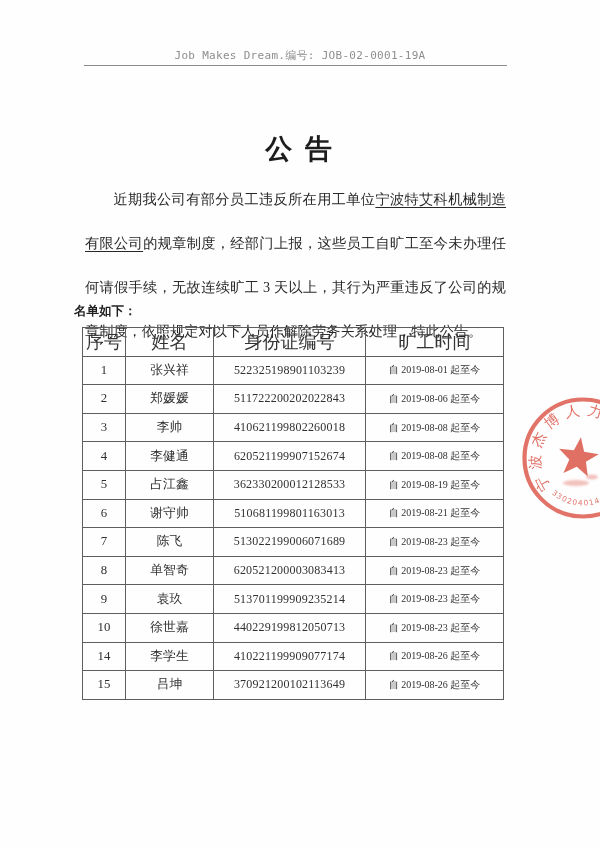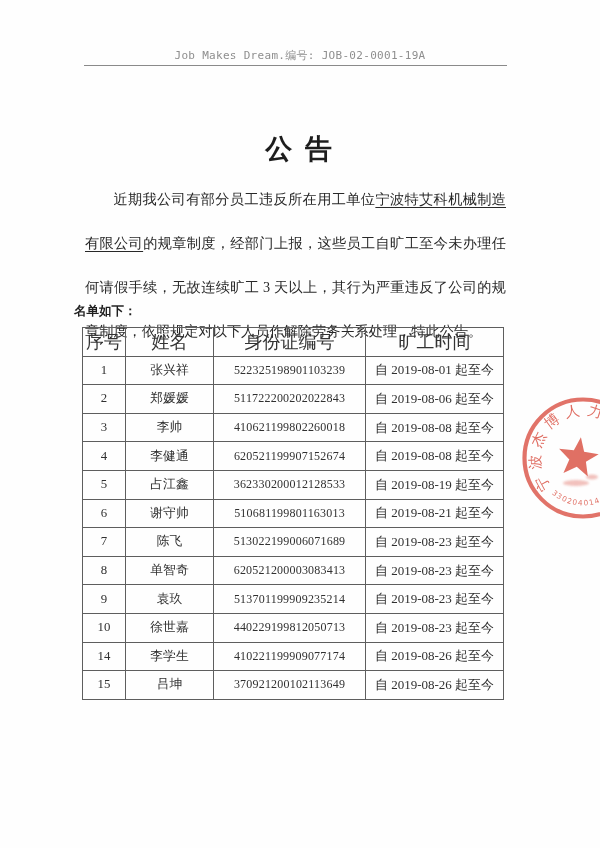--- a/index.html
+++ b/index.html
@@ -27,21 +27,21 @@
     font-family:"Liberation Sans",sans-serif;font-size:12.5px;font-weight:700;color:#1f1f1f;
   }
   table.roster{position:absolute;top:327px;left:82px;border-collapse:collapse;table-layout:fixed;}
   .roster th,.roster td{
     border:1px solid #5e5e5e;text-align:center;vertical-align:middle;
     padding:0;height:27.6px;font-weight:400;overflow:hidden;white-space:nowrap;
   }
   .roster th{font-size:18px;color:#333;}
   .roster td{font-size:12.8px;color:#303030;}
   .roster td:nth-child(3){font-size:12px;letter-spacing:.2px;}
-  .roster td:nth-child(4){font-size:13px;margin-top:32px;}
+  .roster td:nth-child(4){font-size:10px;margin-top:32px;}
   .stamp{position:absolute;left:503px;top:378px;mix-blend-mode:multiply;opacity:.9;}
 </style>
 </head>
 <body>
 
 <div class="page">
 
   <div class="header-note">Job Makes Dream.编号: JOB-02-0001-19A</div>
   <div class="header-rule"></div>
 

